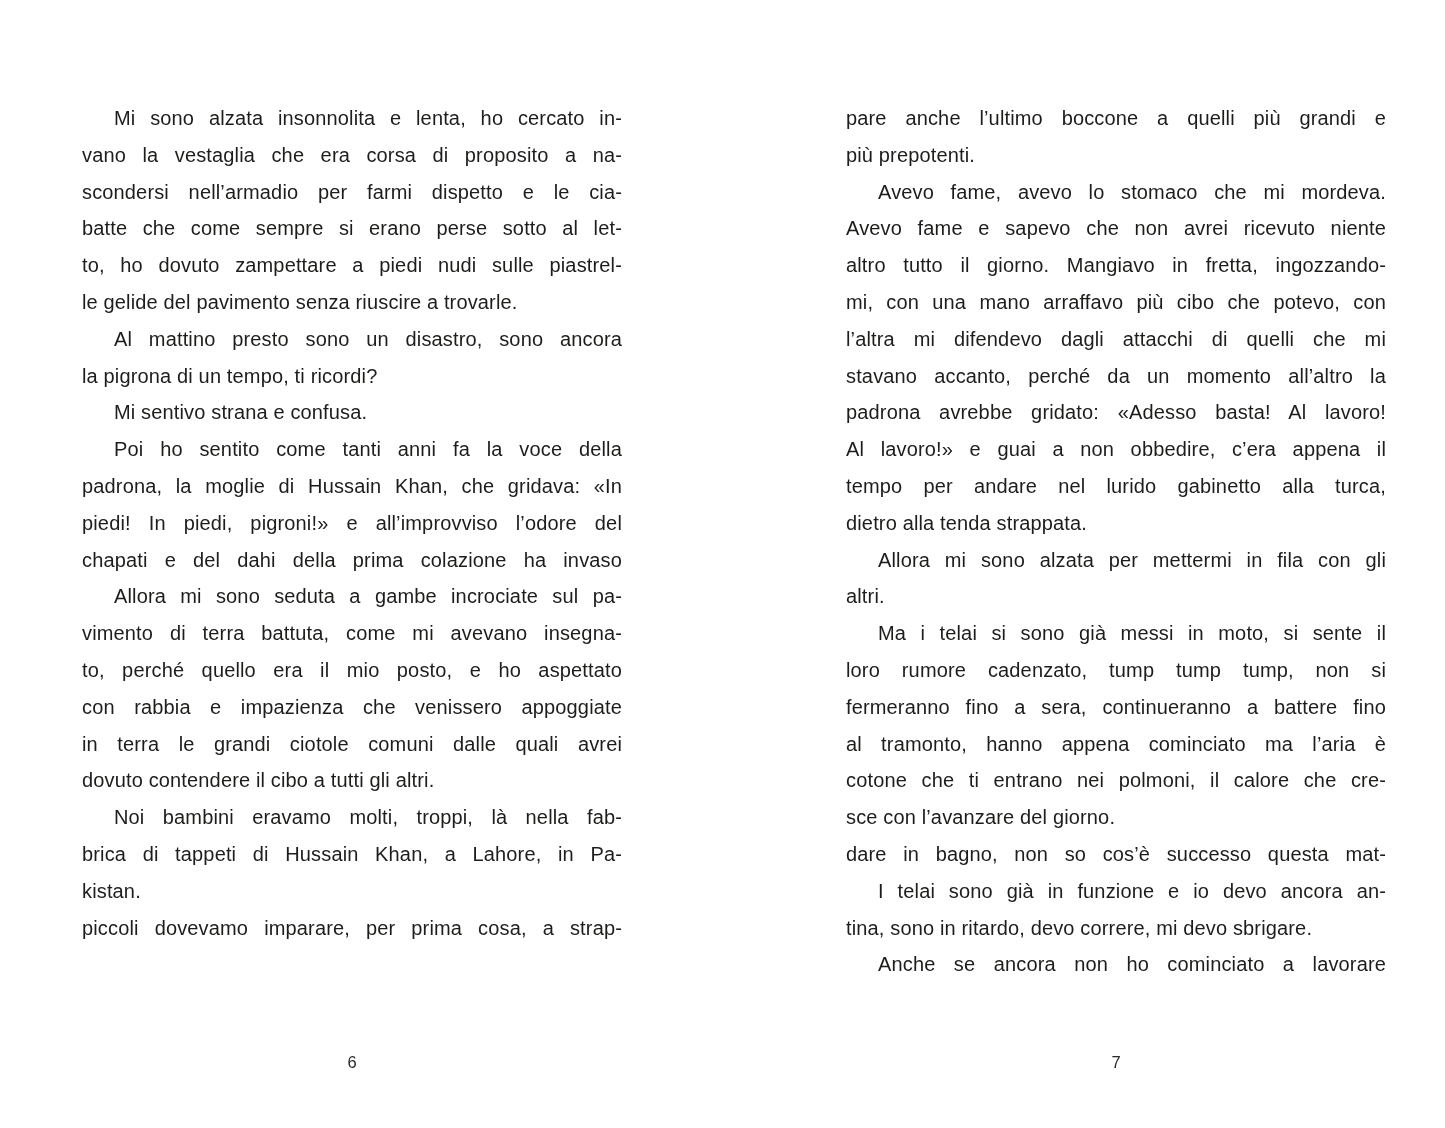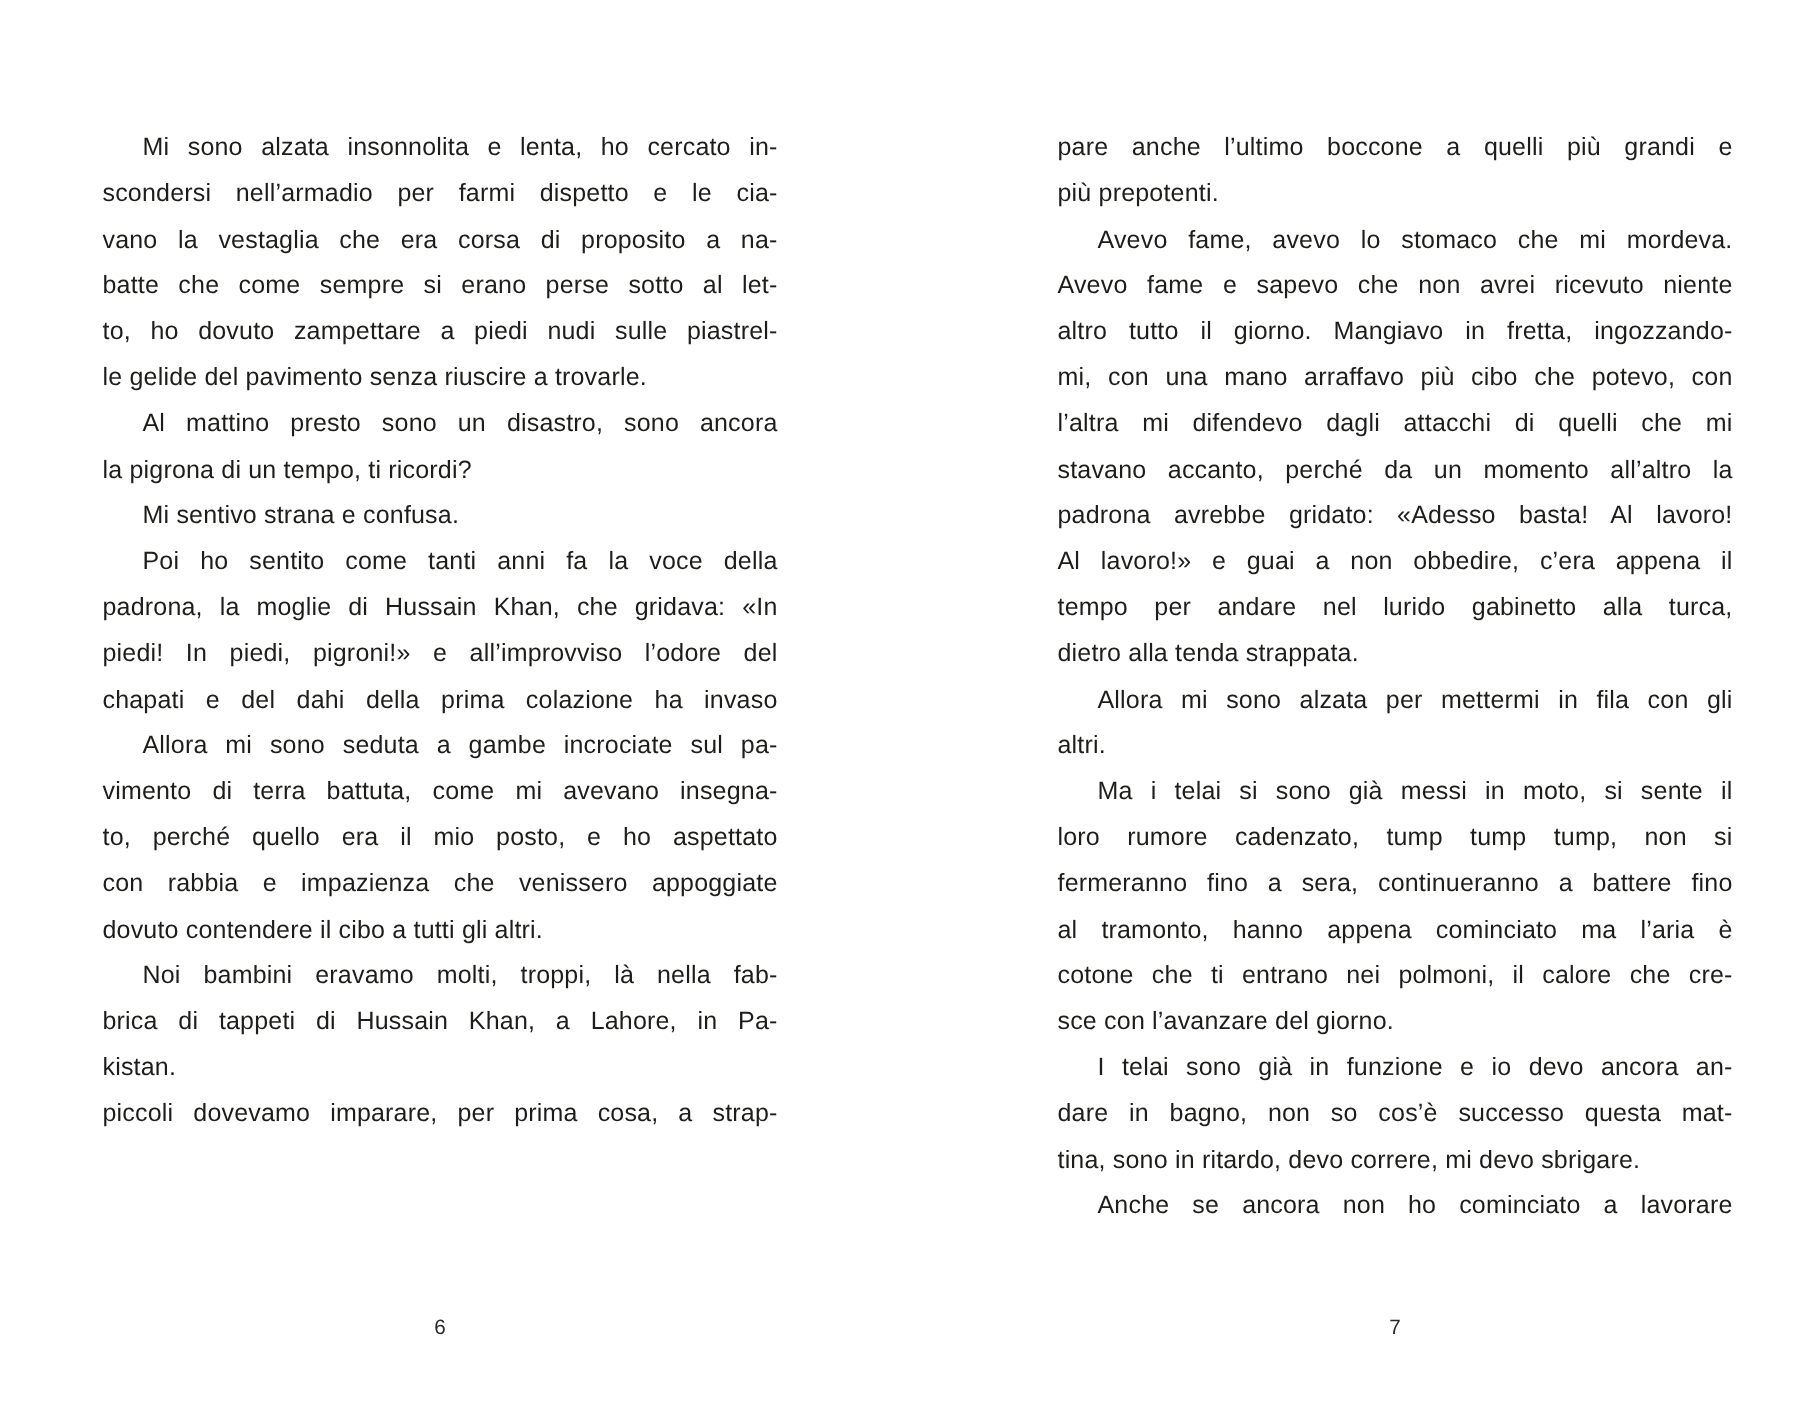--- a/index.html
+++ b/index.html
@@ -55,36 +55,37 @@
   }
 </style>
 </head>
 <body>
 
 <div class="spread">
 
   <section class="page page-left">
     <div class="text-block">
         <div class="line indent justify">Mi sono alzata insonnolita e lenta, ho cercato in-</div>
+        <div class="line justify">vano la vestaglia che era corsa di proposito a na-</div>
         <div class="line justify">scondersi nell’armadio per farmi dispetto e le cia-</div>
-        <div class="line justify">vano la vestaglia che era corsa di proposito a na-</div>
         <div class="line justify">batte che come sempre si erano perse sotto al let-</div>
         <div class="line justify">to, ho dovuto zampettare a piedi nudi sulle piastrel-</div>
         <div class="line">le gelide del pavimento senza riuscire a trovarle.</div>
         <div class="line indent justify">Al mattino presto sono un disastro, sono ancora</div>
         <div class="line">la pigrona di un tempo, ti ricordi?</div>
         <div class="line indent">Mi sentivo strana e confusa.</div>
         <div class="line indent justify">Poi ho sentito come tanti anni fa la voce della</div>
         <div class="line justify">padrona, la moglie di Hussain Khan, che gridava: «In</div>
         <div class="line justify">piedi! In piedi, pigroni!» e all’improvviso l’odore del</div>
         <div class="line justify">chapati e del dahi della prima colazione ha invaso</div>
         <div class="line indent justify">Allora mi sono seduta a gambe incrociate sul pa-</div>
         <div class="line justify">vimento di terra battuta, come mi avevano insegna-</div>
         <div class="line justify">to, perché quello era il mio posto, e ho aspettato</div>
         <div class="line justify">con rabbia e impazienza che venissero appoggiate</div>
+        <div class="line justify">in terra le grandi ciotole comuni dalle quali avrei</div>
         <div class="line">dovuto contendere il cibo a tutti gli altri.</div>
         <div class="line indent justify">Noi bambini eravamo molti, troppi, là nella fab-</div>
         <div class="line justify">brica di tappeti di Hussain Khan, a Lahore, in Pa-</div>
         <div class="line">kistan.</div>
         <div class="line justify">piccoli dovevamo imparare, per prima cosa, a strap-</div>
       </div>
     <div class="page-number">6</div>
   </section>
 
   <section class="page page-right">
@@ -102,21 +103,21 @@
         <div class="line justify">tempo per andare nel lurido gabinetto alla turca,</div>
         <div class="line">dietro alla tenda strappata.</div>
         <div class="line indent justify">Allora mi sono alzata per mettermi in fila con gli</div>
         <div class="line">altri.</div>
         <div class="line indent justify">Ma i telai si sono già messi in moto, si sente il</div>
         <div class="line justify">loro rumore cadenzato, tump tump tump, non si</div>
         <div class="line justify">fermeranno fino a sera, continueranno a battere fino</div>
         <div class="line justify">al tramonto, hanno appena cominciato ma l’aria è</div>
         <div class="line justify">cotone che ti entrano nei polmoni, il calore che cre-</div>
         <div class="line">sce con l’avanzare del giorno.</div>
+        <div class="line justify">dare in bagno, non so cos’è successo questa mat-</div>
         <div class="line indent justify">I telai sono già in funzione e io devo ancora an-</div>
-        <div class="line justify">dare in bagno, non so cos’è successo questa mat-</div>
         <div class="line">tina, sono in ritardo, devo correre, mi devo sbrigare.</div>
         <div class="line indent justify">Anche se ancora non ho cominciato a lavorare</div>
       </div>
     <div class="page-number">7</div>
   </section>
 
 </div>
 
 </body></html>

